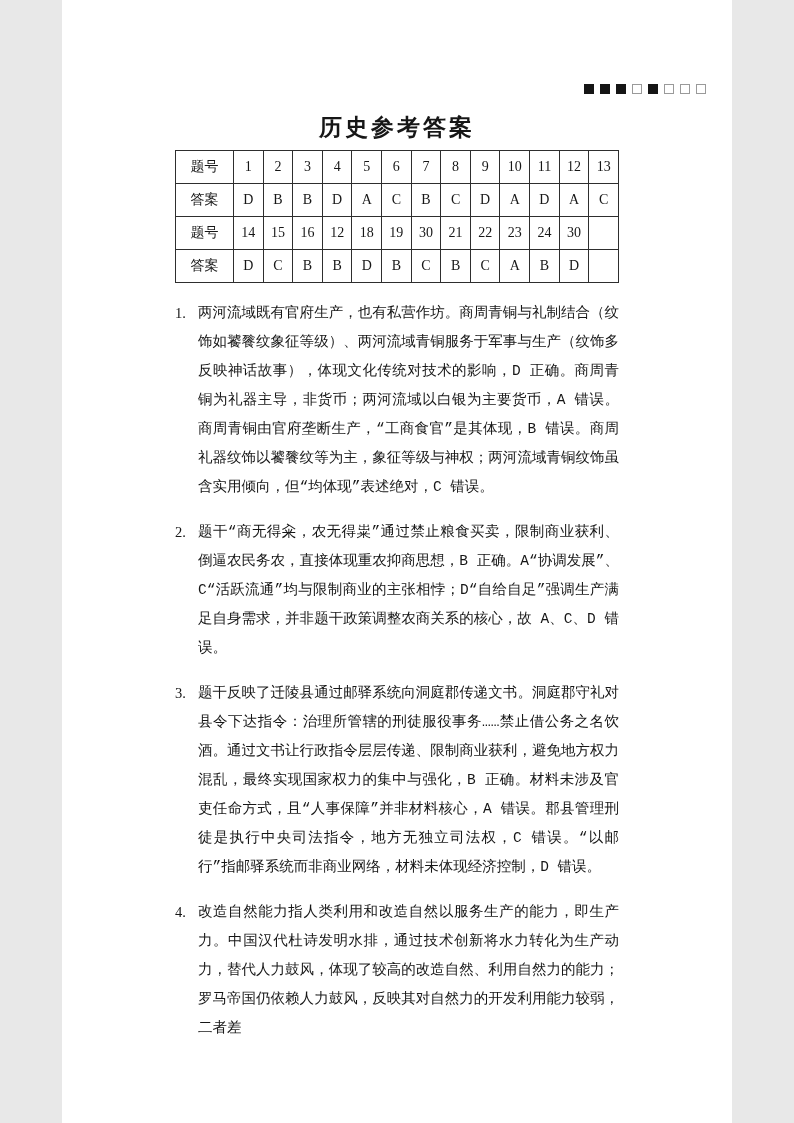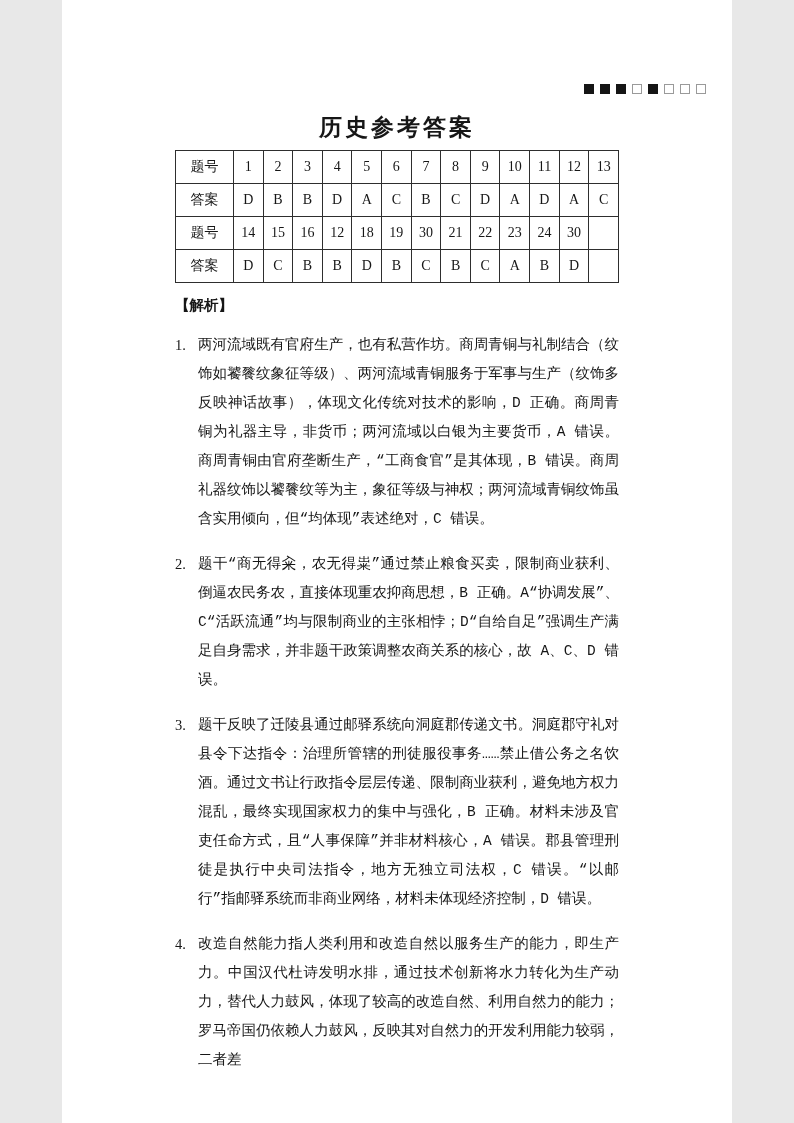--- a/index.html
+++ b/index.html
@@ -133,21 +133,20 @@
           <td>B</td>
           <td>C</td>
           <td>A</td>
           <td>B</td>
           <td>D</td>
           <td></td>
         </tr>
       </tbody>
   </table>
 
-  <div class="analysis-label">【解析】</div>
 
   <div class="analysis-list">
       <div class="analysis-item">
         <span class="num">1.</span>
         <div class="txt">两河流域既有官府生产，也有私营作坊。商周青铜与礼制结合（纹饰如饕餮纹象征等级）、两河流域青铜服务于军事与生产（纹饰多反映神话故事），体现文化传统对技术的影响，D 正确。商周青铜为礼器主导，非货币；两河流域以白银为主要货币，A 错误。商周青铜由官府垄断生产，“工商食官”是其体现，B 错误。商周礼器纹饰以饕餮纹等为主，象征等级与神权；两河流域青铜纹饰虽含实用倾向，但“均体现”表述绝对，C 错误。</div>
       </div>
       <div class="analysis-item">
         <span class="num">2.</span>
         <div class="txt">题干“商无得籴，农无得粜”通过禁止粮食买卖，限制商业获利、倒逼农民务农，直接体现重农抑商思想，B 正确。A“协调发展”、C“活跃流通”均与限制商业的主张相悖；D“自给自足”强调生产满足自身需求，并非题干政策调整农商关系的核心，故 A、C、D 错误。</div>
       </div>

